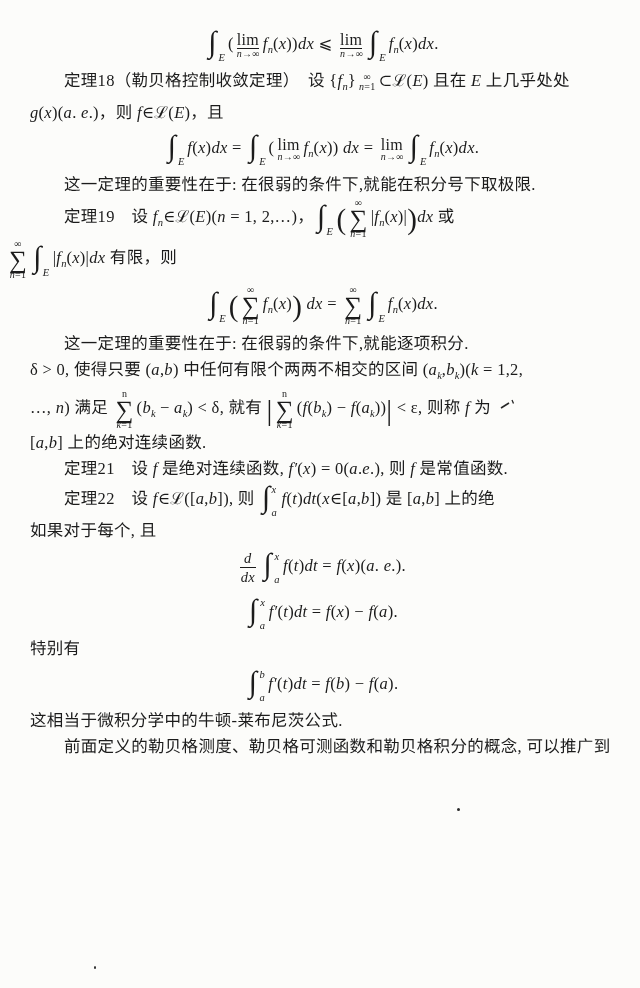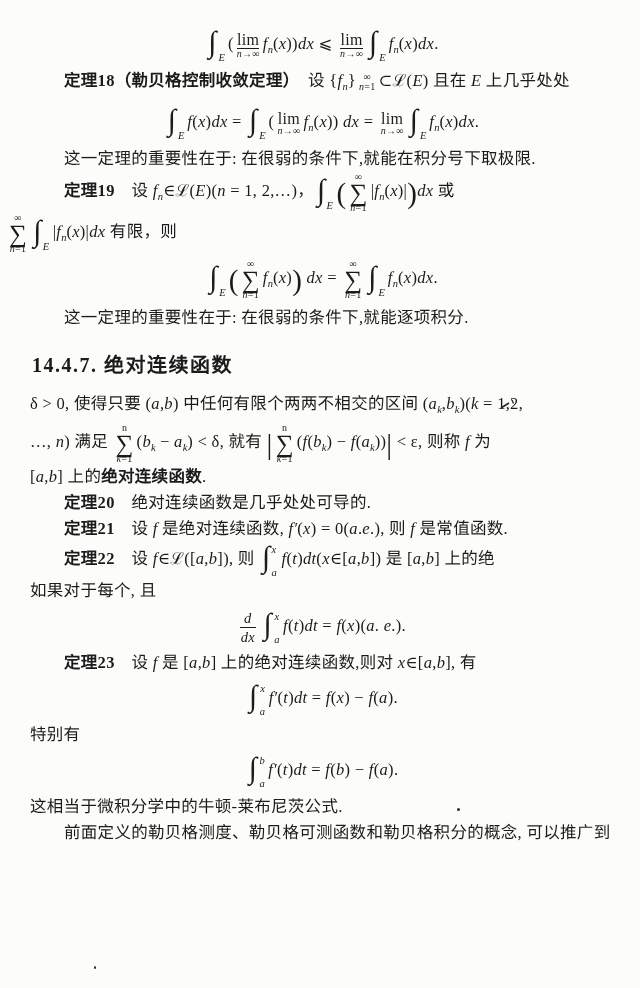--- a/index.html
+++ b/index.html
@@ -4,68 +4,66 @@
 <style>
   html,body{margin:0;padding:0;background:#e9e9e6;}
   .page{position:relative;width:640px;height:988px;margin:0 auto;background:#fcfcfa;
         color:#1b1b1b;font-family:"Liberation Serif","DejaVu Serif",serif;overflow:hidden;}
   .body{padding:22px 26px 0 30px;}
   .line{white-space:pre-wrap;font-size:16.5px;line-height:26px;letter-spacing:.3px;}
   .indent{padding-left:34px;}
   .hang{margin-left:-24px;}
   .center{text-align:center;padding:5px 0;}
   .heading{font-size:20px;font-weight:700;letter-spacing:1.5px;margin:20px 0 12px 2px;line-height:28px;}
-  .tb{font-weight:700;}
+  .tb{font-weight:400;}
   .it{font-style:italic;}
   .sub,.sup{font-size:10.5px;letter-spacing:0;}
   .sub{vertical-align:-4px;}
   .intw{display:inline-flex;align-items:flex-start;vertical-align:middle;margin:0 2px 0 3px;}
   .intg{font-size:30px;line-height:30px;}
   .intlim{display:inline-flex;flex-direction:column;justify-content:space-between;height:33px;
           font-size:10.5px;line-height:10px;margin-left:1px;margin-top:3px;min-width:8px;}
   .isub{margin-top:auto;}
   .sumw{display:inline-flex;flex-direction:column;align-items:center;vertical-align:middle;
         font-size:10px;line-height:10px;margin:0 3px;}
   .sumg{font-size:25px;line-height:21px;}
-  .limw{display:inline-flex;flex-direction:column;align-items:center;vertical-align:middle;
+  .limw{display:inline-flex;flex-direction:column;align-items:flex-start;vertical-align:middle;
         margin:0 3px;font-size:10px;line-height:10px;}
   .limg{font-size:16px;line-height:15px;font-style:normal;}
   .limg.bar{border-bottom:1.4px solid currentColor;padding-bottom:1px;}
   .fracw{display:inline-flex;flex-direction:column;align-items:center;vertical-align:middle;
          margin:0 5px 0 2px;font-size:14.5px;line-height:16px;}
   .fnum{border-bottom:1.4px solid currentColor;padding:0 4px 1px;}
   .fden{padding-top:1px;}
   .bigd{font-size:29px;line-height:18px;vertical-align:middle;}
   .pageno{position:absolute;right:38px;top:951px;font-size:15px;font-weight:700;letter-spacing:2px;margin-top:48px;}
   .penmark{position:absolute;left:499px;top:397px;}
   .speck{position:absolute;background:#2a2a2a;border-radius:50%;}
 </style>
 </head>
 <body>
 
 <div class="page">
   <div class="body">
       <div class="line center"><span class="intw"><span class="intg">∫</span><span class="intlim"><span class="isup"></span><span class="isub"><span class="it">E</span></span></span></span><span class="ts">(</span><span class="limw"><span class="limg bar">lim</span><span class="limbot"><span class="it">n</span>→∞</span></span><span class="ts"><span class="it">f</span><span class="sub"><span class="it">n</span></span>(<span class="it">x</span>))<span class="it">dx</span> ⩽ </span><span class="limw"><span class="limg bar">lim</span><span class="limbot"><span class="it">n</span>→∞</span></span><span class="intw"><span class="intg">∫</span><span class="intlim"><span class="isup"></span><span class="isub"><span class="it">E</span></span></span></span><span class="ts"><span class="it">f</span><span class="sub"><span class="it">n</span></span>(<span class="it">x</span>)<span class="it">dx</span>.</span></div>
       <div class="line indent"><span class="tb">定理18（勒贝格控制收敛定理）</span><span class="ts">　设 {<span class="it">f</span><span class="sub"><span class="it">n</span></span>}</span><span class="sumw"><span class="sumtop">∞</span><span class="sumbot"><span class="it">n</span>=1</span></span><span class="ts">⊂ℒ(<span class="it">E</span>) 且在 <span class="it">E</span> 上几乎处处</span></div>
+      <div class="line"><span class="ts"><span class="it">g</span>(<span class="it">x</span>)(<span class="it">a</span>. <span class="it">e</span>.)，则 <span class="it">f</span>∈ℒ(<span class="it">E</span>)，且</span></div>
       <div class="line center"><span class="intw"><span class="intg">∫</span><span class="intlim"><span class="isup"></span><span class="isub"><span class="it">E</span></span></span></span><span class="ts"><span class="it">f</span>(<span class="it">x</span>)<span class="it">dx</span> = </span><span class="intw"><span class="intg">∫</span><span class="intlim"><span class="isup"></span><span class="isub"><span class="it">E</span></span></span></span><span class="ts">(</span><span class="limw"><span class="limg">lim</span><span class="limbot"><span class="it">n</span>→∞</span></span><span class="ts"><span class="it">f</span><span class="sub"><span class="it">n</span></span>(<span class="it">x</span>)) <span class="it">dx</span> = </span><span class="limw"><span class="limg">lim</span><span class="limbot"><span class="it">n</span>→∞</span></span><span class="intw"><span class="intg">∫</span><span class="intlim"><span class="isup"></span><span class="isub"><span class="it">E</span></span></span></span><span class="ts"><span class="it">f</span><span class="sub"><span class="it">n</span></span>(<span class="it">x</span>)<span class="it">dx</span>.</span></div>
       <div class="line indent"><span class="ts">这一定理的重要性在于: 在很弱的条件下,就能在积分号下取极限.</span></div>
       <div class="line indent"><span class="tb">定理19</span><span class="ts">　设 <span class="it">f</span><span class="sub"><span class="it">n</span></span>∈ℒ(<span class="it">E</span>)(<span class="it">n</span> = 1, 2,…)，</span><span class="intw"><span class="intg">∫</span><span class="intlim"><span class="isup"></span><span class="isub"><span class="it">E</span></span></span></span><span class="bigd">(</span><span class="sumw"><span class="sumtop">∞</span><span class="sumg">∑</span><span class="sumbot"><span class="it">n</span>=1</span></span><span class="ts">|<span class="it">f</span><span class="sub"><span class="it">n</span></span>(<span class="it">x</span>)|</span><span class="bigd">)</span><span class="ts"><span class="it">dx</span> 或</span></div>
       <div class="line hang"><span class="sumw"><span class="sumtop">∞</span><span class="sumg">∑</span><span class="sumbot"><span class="it">n</span>=1</span></span><span class="intw"><span class="intg">∫</span><span class="intlim"><span class="isup"></span><span class="isub"><span class="it">E</span></span></span></span><span class="ts">|<span class="it">f</span><span class="sub"><span class="it">n</span></span>(<span class="it">x</span>)|<span class="it">dx</span> 有限，则</span></div>
       <div class="line center"><span class="intw"><span class="intg">∫</span><span class="intlim"><span class="isup"></span><span class="isub"><span class="it">E</span></span></span></span><span class="bigd">(</span><span class="sumw"><span class="sumtop">∞</span><span class="sumg">∑</span><span class="sumbot"><span class="it">n</span>=1</span></span><span class="ts"><span class="it">f</span><span class="sub"><span class="it">n</span></span>(<span class="it">x</span>)</span><span class="bigd">)</span><span class="ts"> <span class="it">dx</span> = </span><span class="sumw"><span class="sumtop">∞</span><span class="sumg">∑</span><span class="sumbot"><span class="it">n</span>=1</span></span><span class="intw"><span class="intg">∫</span><span class="intlim"><span class="isup"></span><span class="isub"><span class="it">E</span></span></span></span><span class="ts"><span class="it">f</span><span class="sub"><span class="it">n</span></span>(<span class="it">x</span>)<span class="it">dx</span>.</span></div>
       <div class="line indent"><span class="ts">这一定理的重要性在于: 在很弱的条件下,就能逐项积分.</span></div>
-      <div class="line heading"><span class="ts">14.4.7. 绝对连续函数</span></div>
       <div class="line"><span class="ts">δ &gt; 0, 使得只要 (<span class="it">a</span>,<span class="it">b</span>) 中任何有限个两两不相交的区间 (<span class="it">a</span><span class="sub"><span class="it">k</span></span>,<span class="it">b</span><span class="sub"><span class="it">k</span></span>)(<span class="it">k</span> = 1,2,</span></div>
       <div class="line"><span class="ts">…, <span class="it">n</span>) 满足 </span><span class="sumw"><span class="sumtop">n</span><span class="sumg">∑</span><span class="sumbot"><span class="it">k</span>=1</span></span><span class="ts">(<span class="it">b</span><span class="sub"><span class="it">k</span></span> − <span class="it">a</span><span class="sub"><span class="it">k</span></span>) &lt; δ, 就有 </span><span class="bigd">|</span><span class="sumw"><span class="sumtop">n</span><span class="sumg">∑</span><span class="sumbot"><span class="it">k</span>=1</span></span><span class="ts">(<span class="it">f</span>(<span class="it">b</span><span class="sub"><span class="it">k</span></span>) − <span class="it">f</span>(<span class="it">a</span><span class="sub"><span class="it">k</span></span>))</span><span class="bigd">|</span><span class="ts"> &lt; ε, 则称 <span class="it">f</span> 为</span></div>
       <div class="line"><span class="ts">[<span class="it">a</span>,<span class="it">b</span>] 上的</span><span class="tb">绝对连续函数</span><span class="ts">.</span></div>
-      <div class="line indent"><span class="tb">定理20</span><span class="ts">　绝对连续函数是几乎处处可导的.</span></div>
       <div class="line indent"><span class="tb">定理21</span><span class="ts">　设 <span class="it">f</span> 是绝对连续函数, <span class="it">f′</span>(<span class="it">x</span>) = 0(<span class="it">a</span>.<span class="it">e</span>.), 则 <span class="it">f</span> 是常值函数.</span></div>
       <div class="line indent"><span class="tb">定理22</span><span class="ts">　设 <span class="it">f</span>∈ℒ([<span class="it">a</span>,<span class="it">b</span>]), 则 </span><span class="intw"><span class="intg">∫</span><span class="intlim"><span class="isup"><span class="it">x</span></span><span class="isub"><span class="it">a</span></span></span></span><span class="ts"><span class="it">f</span>(<span class="it">t</span>)<span class="it">dt</span>(<span class="it">x</span>∈[<span class="it">a</span>,<span class="it">b</span>]) 是 [<span class="it">a</span>,<span class="it">b</span>] 上的绝</span></div>
       <div class="line"><span class="ts">如果对于每个, 且</span></div>
       <div class="line center"><span class="fracw"><span class="fnum"><span class="it">d</span></span><span class="fden"><span class="it">dx</span></span></span><span class="intw"><span class="intg">∫</span><span class="intlim"><span class="isup"><span class="it">x</span></span><span class="isub"><span class="it">a</span></span></span></span><span class="ts"><span class="it">f</span>(<span class="it">t</span>)<span class="it">dt</span> = <span class="it">f</span>(<span class="it">x</span>)(<span class="it">a</span>. <span class="it">e</span>.).</span></div>
-      <div class="line indent"><span class="tb">定理23</span><span class="ts">　设 <span class="it">f</span> 是 [<span class="it">a</span>,<span class="it">b</span>] 上的绝对连续函数,则对 <span class="it">x</span>∈[<span class="it">a</span>,<span class="it">b</span>], 有</span></div>
       <div class="line center"><span class="intw"><span class="intg">∫</span><span class="intlim"><span class="isup"><span class="it">x</span></span><span class="isub"><span class="it">a</span></span></span></span><span class="ts"><span class="it">f′</span>(<span class="it">t</span>)<span class="it">dt</span> = <span class="it">f</span>(<span class="it">x</span>) − <span class="it">f</span>(<span class="it">a</span>).</span></div>
       <div class="line"><span class="ts">特别有</span></div>
       <div class="line center"><span class="intw"><span class="intg">∫</span><span class="intlim"><span class="isup"><span class="it">b</span></span><span class="isub"><span class="it">a</span></span></span></span><span class="ts"><span class="it">f′</span>(<span class="it">t</span>)<span class="it">dt</span> = <span class="it">f</span>(<span class="it">b</span>) − <span class="it">f</span>(<span class="it">a</span>).</span></div>
       <div class="line"><span class="ts">这相当于微积分学中的牛顿-莱布尼茨公式.</span></div>
       <div class="line indent"><span class="ts">前面定义的勒贝格测度、勒贝格可测函数和勒贝格积分的概念, 可以推广到</span></div>
     </div>
 
   <div class="penmark">
     <svg width="18" height="13" aria-hidden="true">
       <path d="M2 10 L10 5" stroke="#262626" stroke-width="1.6" fill="none"></path>

